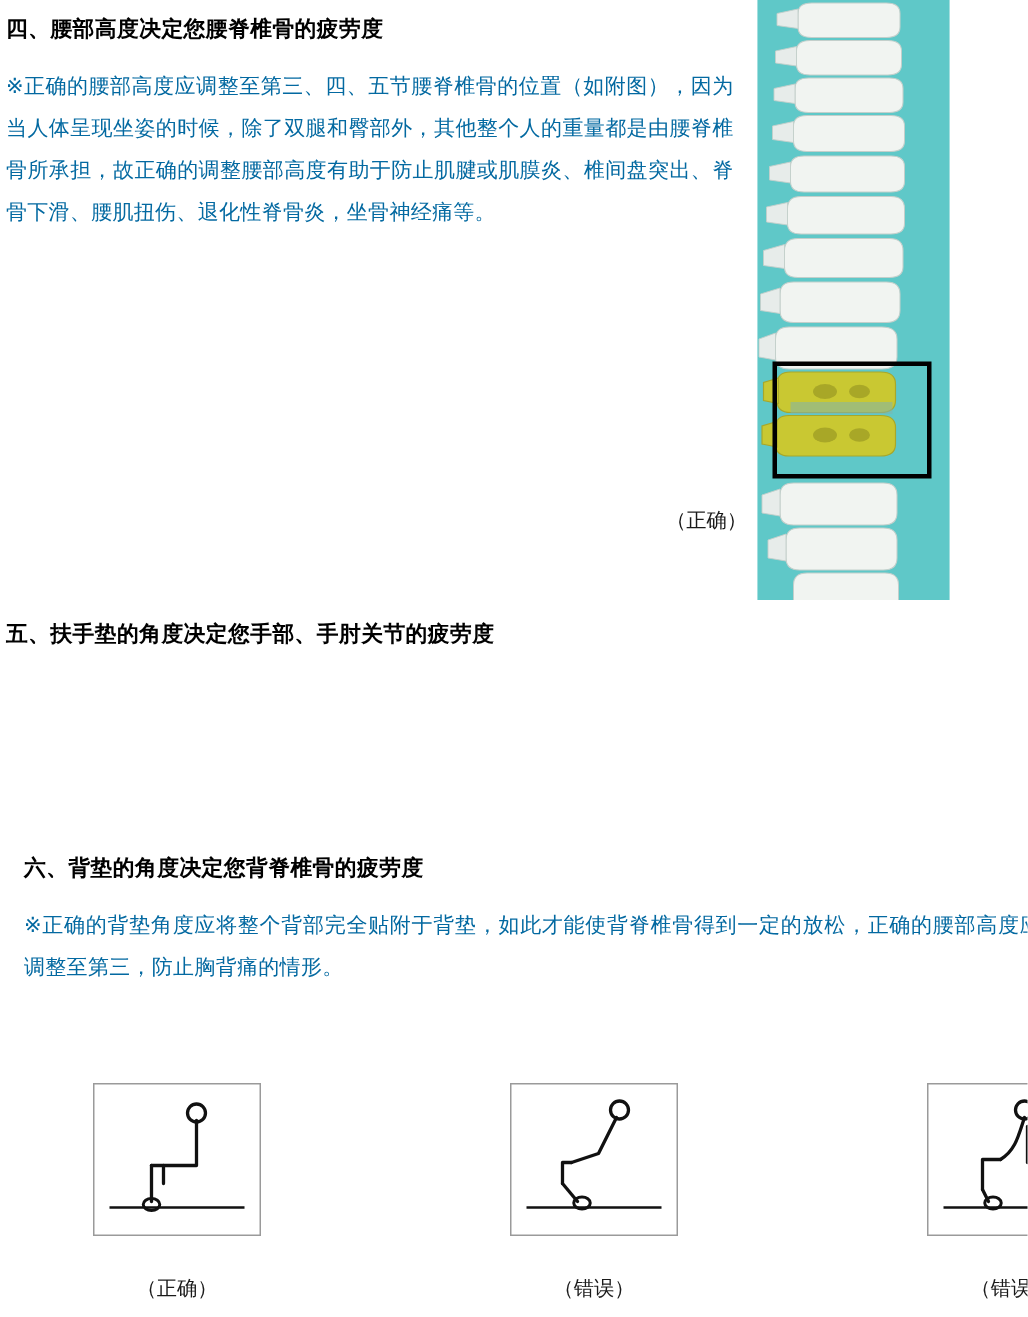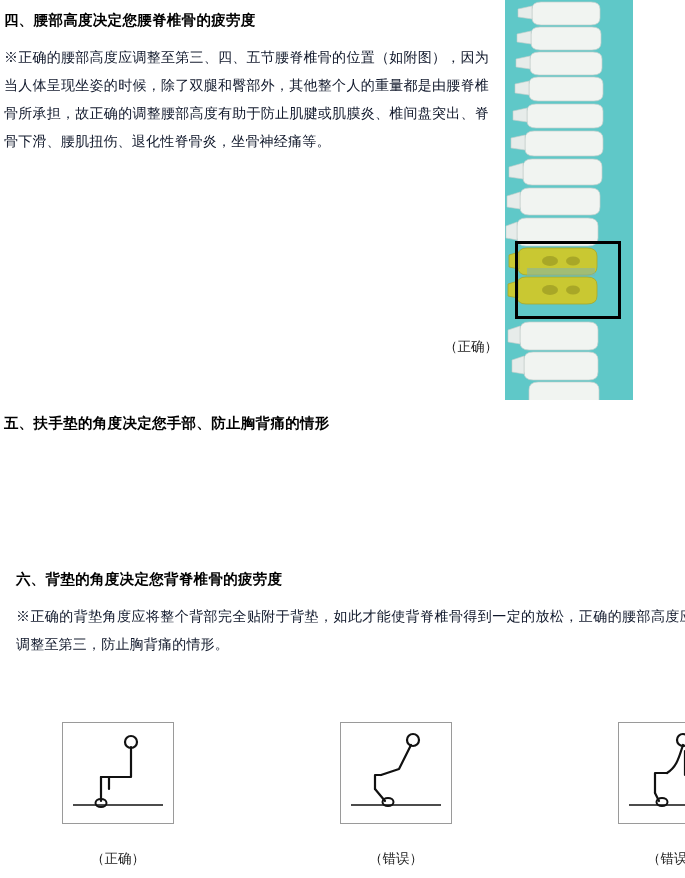--- a/index.html
+++ b/index.html
@@ -14,21 +14,20 @@
     position: relative;
     font-family: "DejaVu Sans", "Liberation Sans", sans-serif;
     color: #1a1a1a;
     overflow: hidden;
   }
 
   .page {
     position: relative;
     width: 685px;
     height: 878px;
-    font-family: Liberation Serif, serif;
   }
 
   
   .sec4 {
     position: absolute;
     left: 0;
     top: 0;
     width: 685px;
   }
   .sec4-text {
@@ -42,21 +41,21 @@
     font-size: 14.5px;
     font-weight: bold;
     line-height: 1.5;
     color: #000;
     letter-spacing: 0.3px;
   }
   p.body-text {
     margin: 0;
     font-size: 14px;
     line-height: 2.0;
-    color: #0f172a;
+    color: #0369a1;
     letter-spacing: 0.2px;
     text-align: justify;
   }
 
   
   .spine-figure {
     position: absolute;
     left: 505px;
     top: 0;
     width: 128px;
@@ -192,21 +191,21 @@
 
         <rect x="22" y="268" width="68" height="8" fill="#7fb5ad" opacity="0.55"></rect>
       </svg>
       <div class="spine-box"></div>
     </div>
 
     <div class="caption-correct-spine">（正确）</div>
   </div>
 
   <div class="sec5">
-    <h3 class="heading">五、扶手垫的角度决定您手部、防止胸背痛的情形</h3>
+    <h3 class="heading">五、扶手垫的角度决定您手部、手肘关节的疲劳度</h3>
   </div>
 
   <div class="sec6">
     <h3 class="heading">六、背垫的角度决定您背脊椎骨的疲劳度</h3>
     <p class="body-text">※正确的背垫角度应将整个背部完全贴附于背垫，如此才能使背脊椎骨得到一定的放松，正确的腰部高度应调整至第三，防止胸背痛的情形。</p>
   </div>
 
   <div class="figure-row">
 
     <div class="figure-cell">

